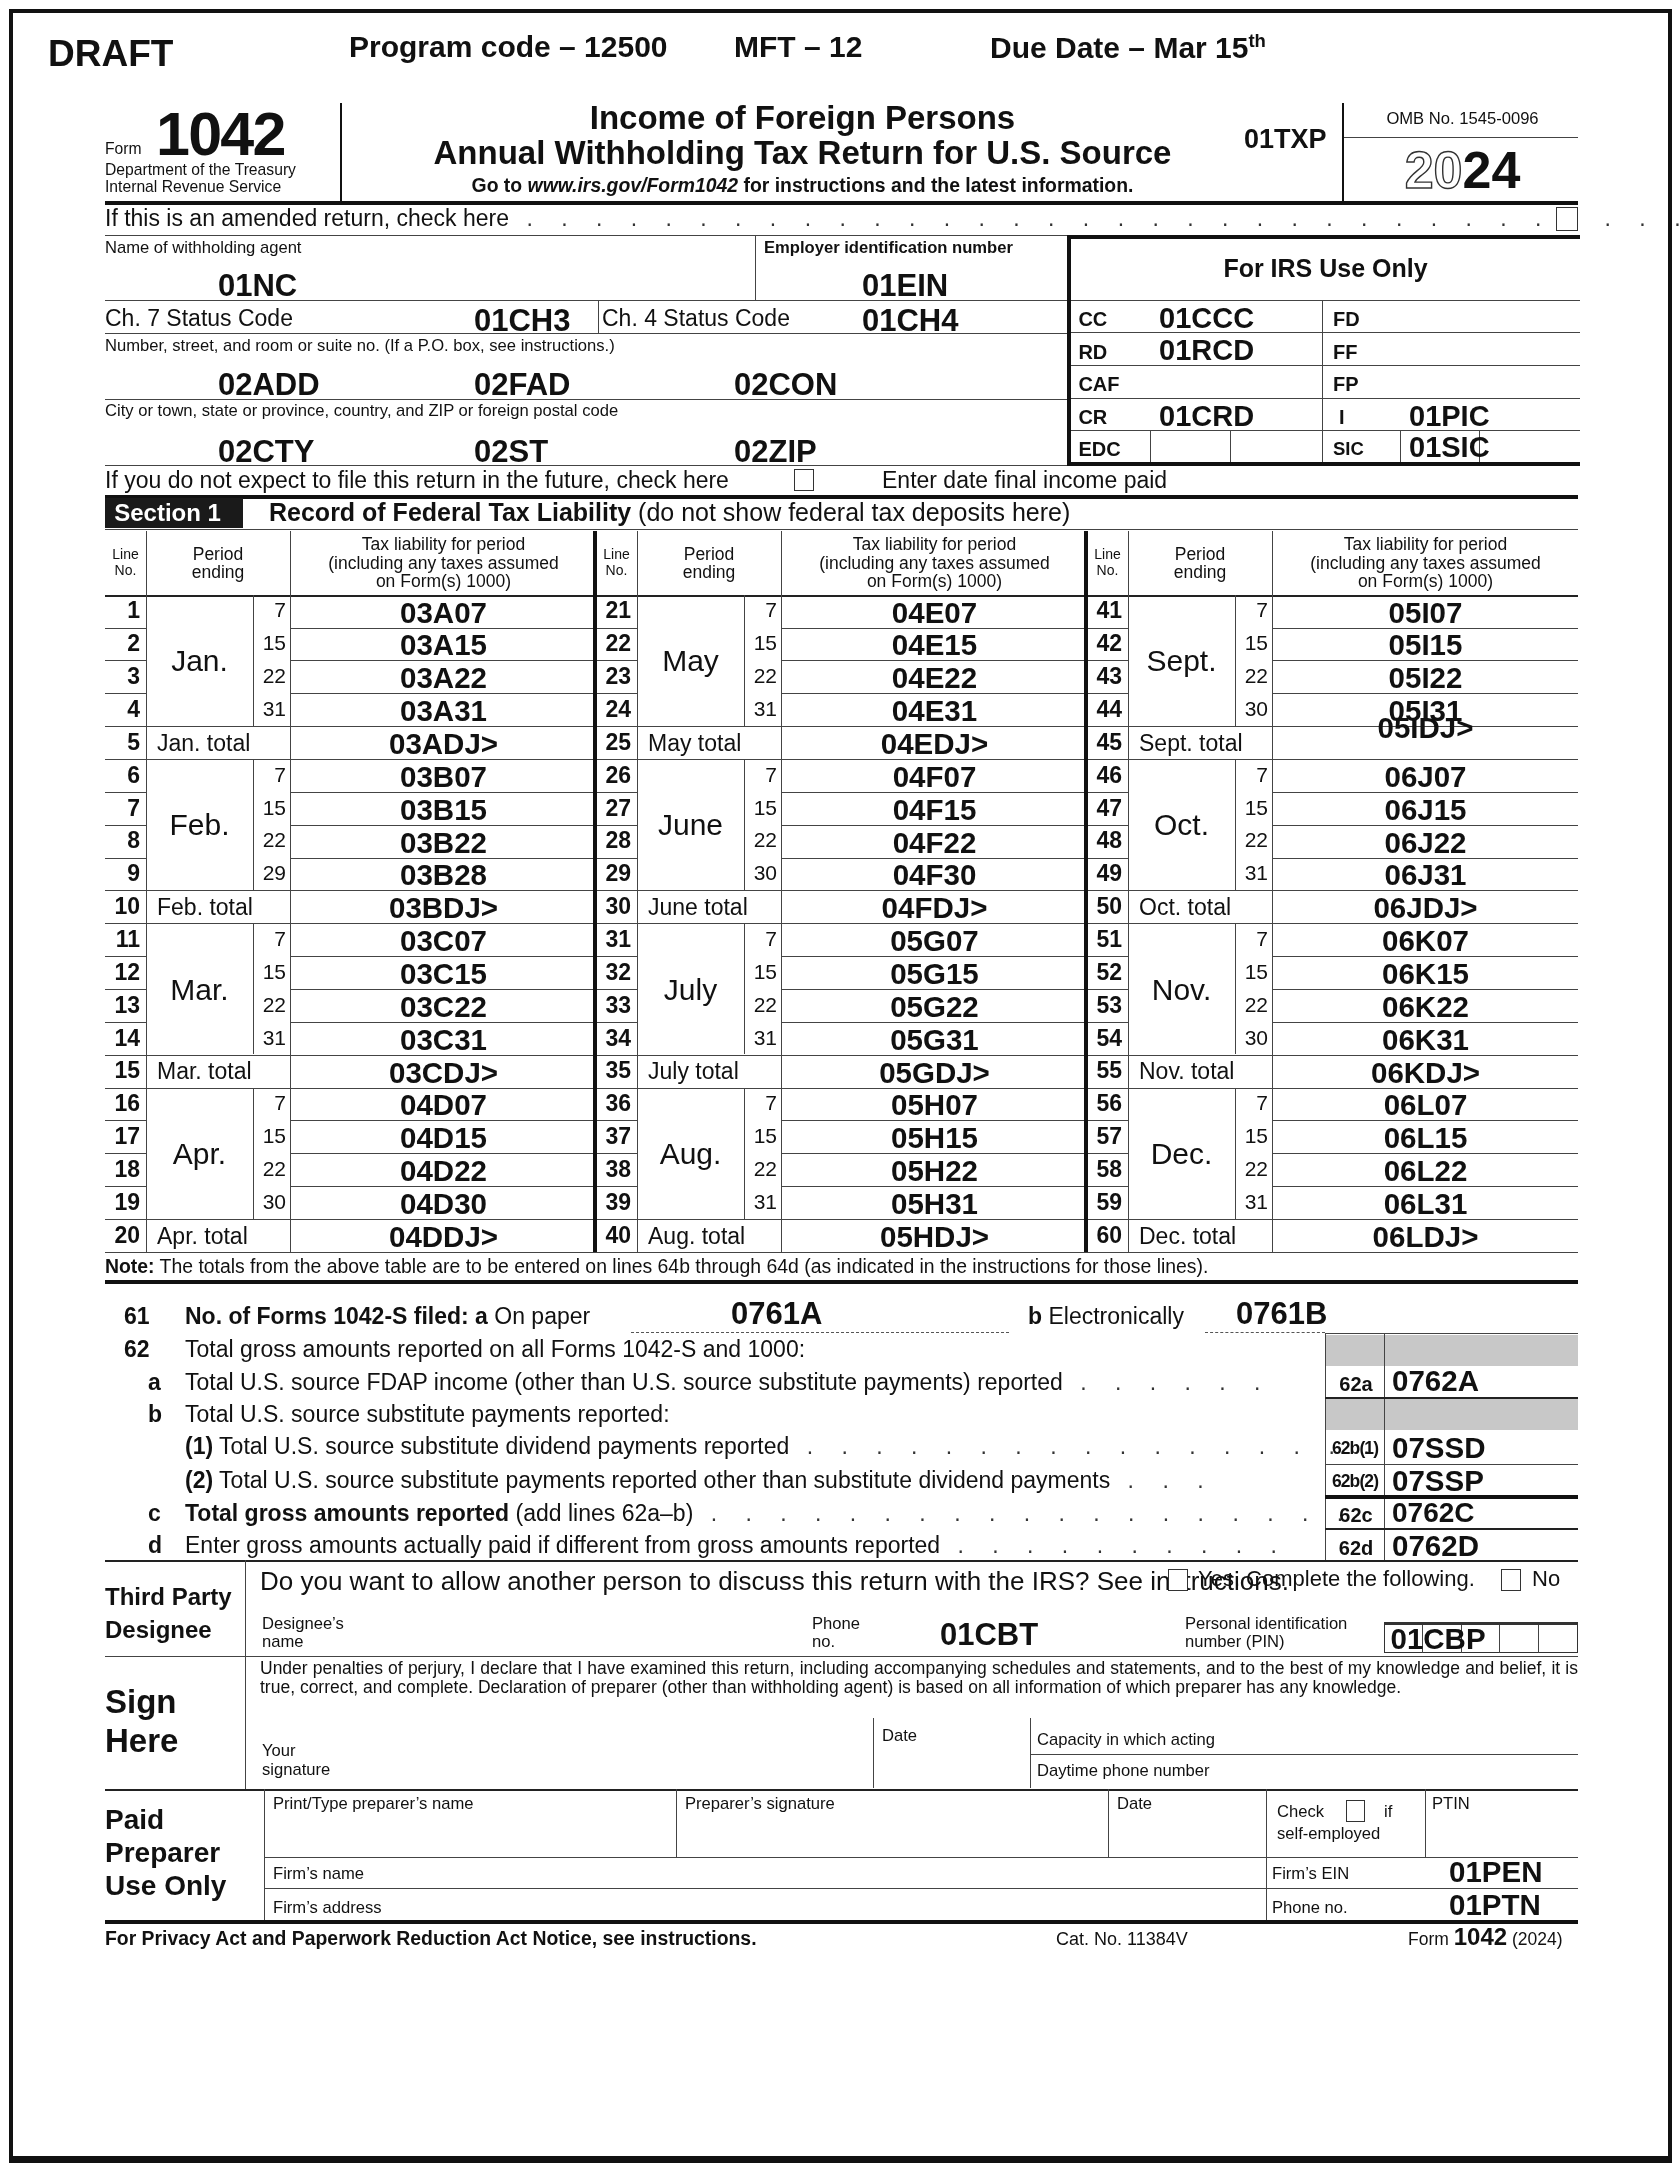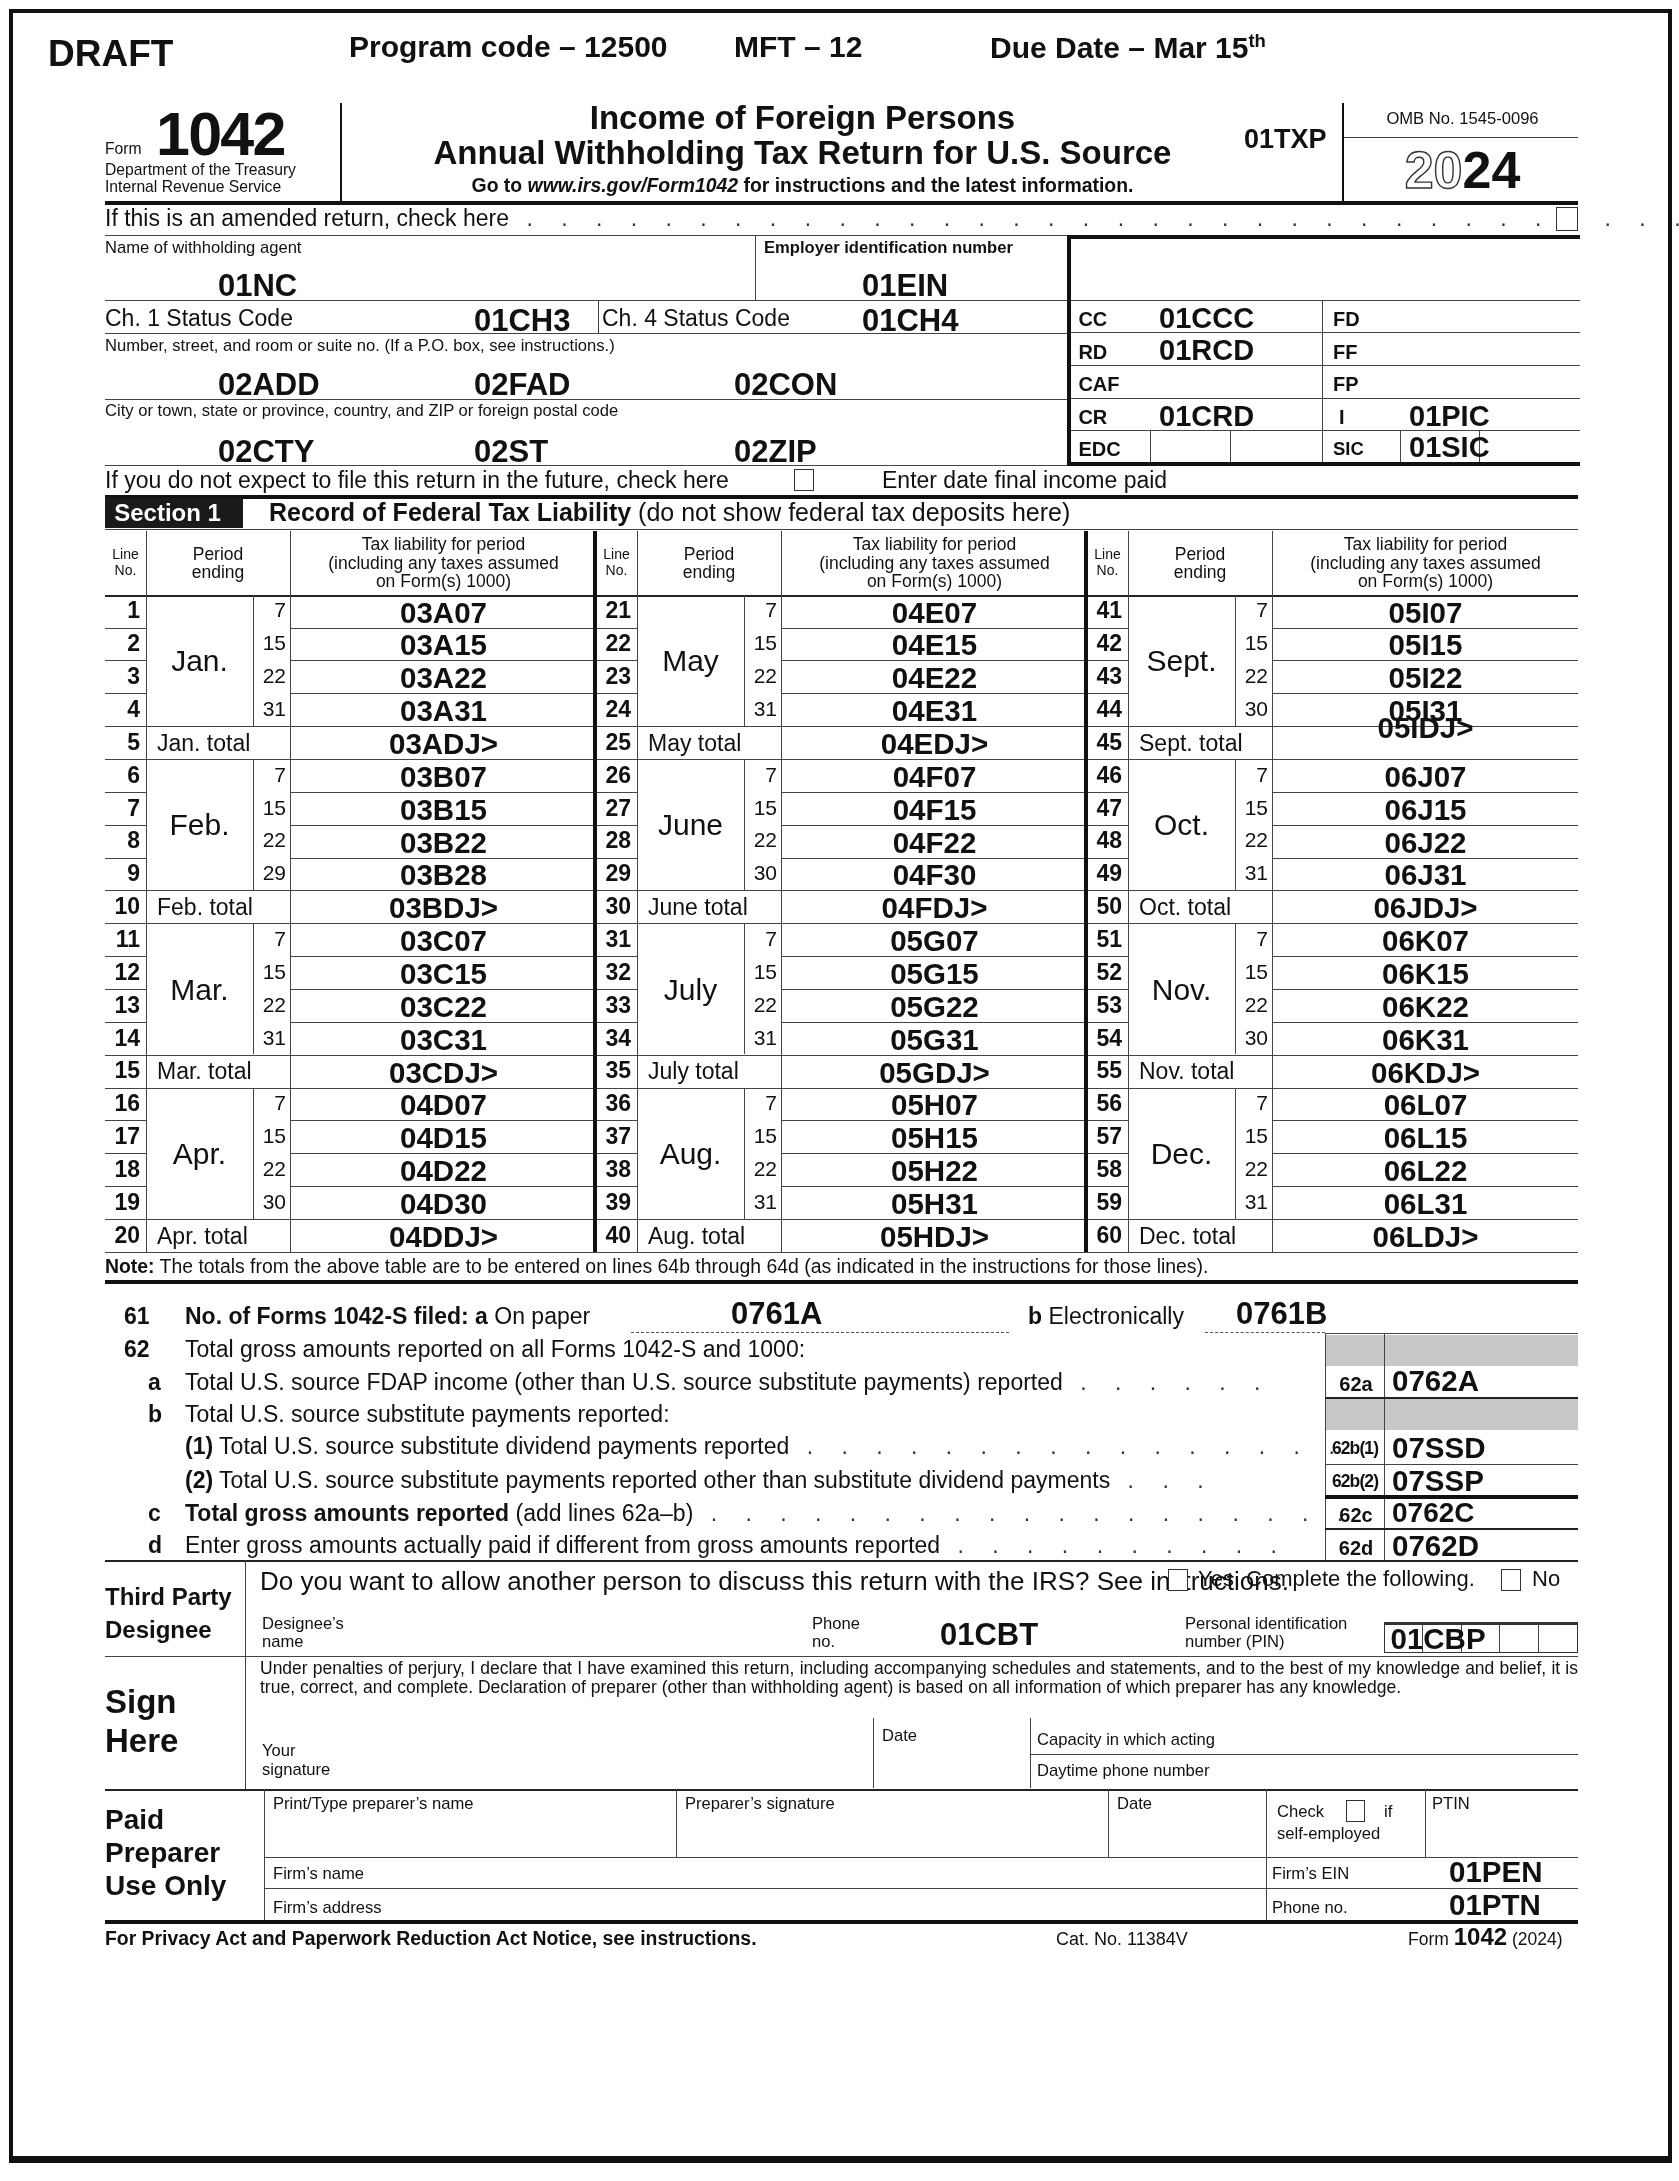--- a/index.html
+++ b/index.html
@@ -67,40 +67,41 @@
 <div class="cb" style="left:1556px;top:207px;width:22px;height:24px;"></div>
 <div class="hl" style="left:105px;top:235px;width:964px;"></div>
 
 <div class="abs tiny" style="left:105px;top:238px;">Name of withholding agent</div>
 <div class="abs val" style="left:218px;top:268px;">01NC</div>
 <div class="vl" style="left:755px;top:235px;height:65px;"></div>
 <div class="abs tiny bold" style="left:764px;top:238px;">Employer identification number</div>
 <div class="abs val" style="left:862px;top:268px;">01EIN</div>
 <div class="hl" style="left:105px;top:300px;width:964px;"></div>
 
-<div class="abs lbl" style="left:105px;top:305px;">Ch. 1 Status Code</div>
+<div class="abs lbl" style="left:105px;top:305px;">Ch. 7 Status Code</div>
 <div class="abs val" style="left:474px;top:303px;">01CH3</div>
 <div class="vl" style="left:598px;top:300px;height:33px;"></div>
 <div class="abs lbl" style="left:602px;top:305px;">Ch. 4 Status Code</div>
 <div class="abs val" style="left:862px;top:303px;">01CH4</div>
 <div class="hl" style="left:105px;top:333px;width:964px;"></div>
 
 <div class="abs tiny" style="left:105px;top:336px;">Number, street, and room or suite no. (If a P.O. box, see instructions.)</div>
 <div class="abs val" style="left:218px;top:367px;">02ADD</div>
 <div class="abs val" style="left:474px;top:367px;">02FAD</div>
 <div class="abs val" style="left:734px;top:367px;">02CON</div>
 <div class="hl" style="left:105px;top:399px;width:964px;"></div>
 
 <div class="abs tiny" style="left:105px;top:401px;">City or town, state or province, country, and ZIP or foreign postal code</div>
 <div class="abs val" style="left:218px;top:434px;">02CTY</div>
 <div class="abs val" style="left:474px;top:434px;">02ST</div>
 <div class="abs val" style="left:734px;top:434px;">02ZIP</div>
 <div class="hl" style="left:105px;top:465px;width:964px;"></div>
 
 <div class="abs" style="left:1067px;top:235px;width:513px;height:231px;border:4.6px solid #111;border-right:none;">
+  <div class="abs bold" style="left:0;top:14.8px;width:509px;text-align:center;font-size:25px;">For IRS Use Only</div>
   <div class="hl" style="left:0;top:61px;width:509px;"></div>
   <div class="hl" style="left:0;top:93px;width:509px;"></div>
   <div class="hl" style="left:0;top:126px;width:509px;"></div>
   <div class="hl" style="left:0;top:159px;width:509px;"></div>
   <div class="hl" style="left:0;top:191px;width:509px;"></div>
   <div class="vl" style="left:251px;top:61px;height:162px;"></div>
   <div class="vl" style="left:79px;top:191px;height:32px;"></div>
   <div class="vl" style="left:159px;top:191px;height:32px;"></div>
   <div class="vl" style="left:329px;top:191px;height:32px;"></div>
   <div class="vl" style="left:408px;top:191px;height:32px;"></div>

